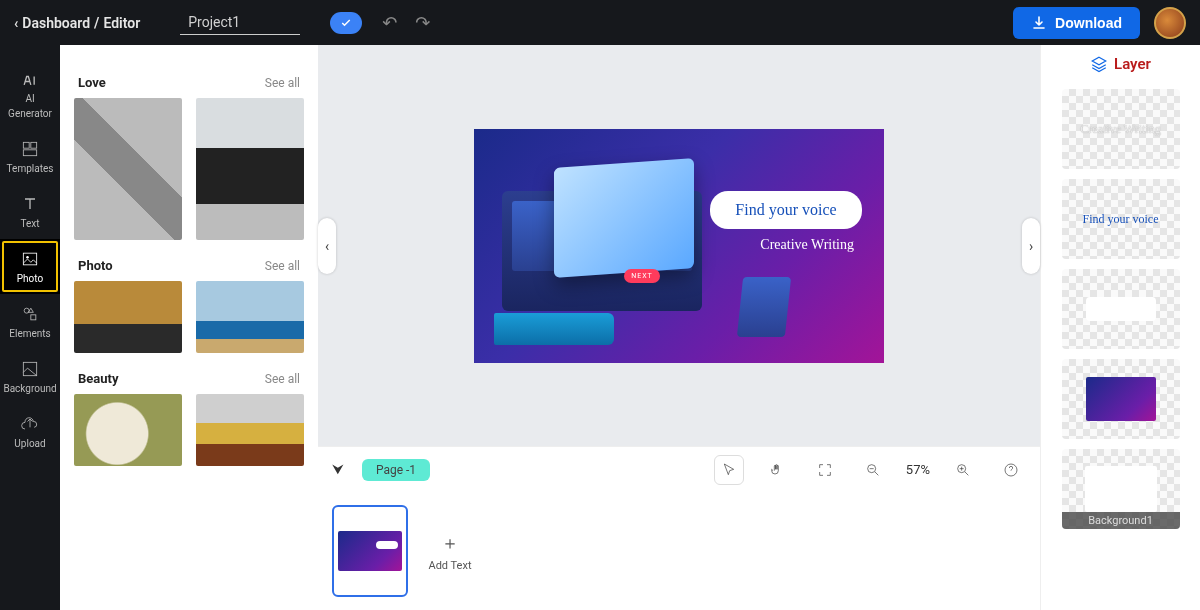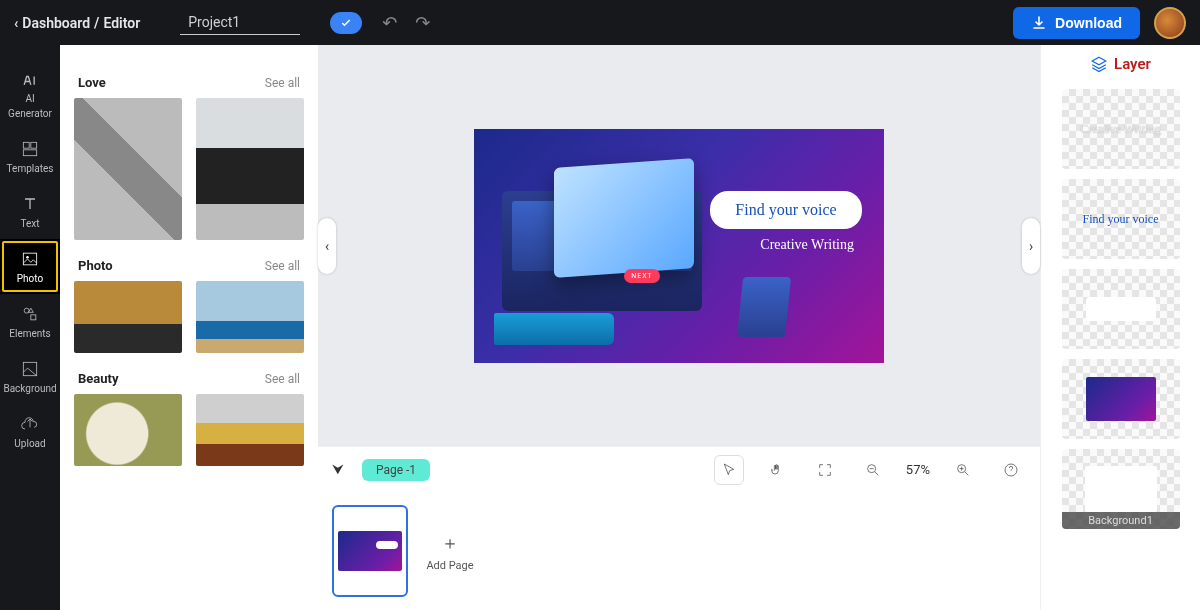--- a/index.html
+++ b/index.html
@@ -261,21 +261,21 @@
           </svg>
         </div>
     </div>
 
     <div class="pages-strip">
       <div class="page-thumb">
         <div class="mini"></div>
       </div>
       <div class="add-page">
         <span class="plus">＋</span>
-        <span>Add Page</span>
+        <span>Add Text</span>
       </div>
     </div>
   </div>
 
   <div class="layer-panel">
     <div class="layer-head">
       <svg width="18" height="18" viewBox="0 0 24 24">
           <path d="M12 3l9 5-9 5-9-5 9-5zM3 13l9 5 9-5M3 17l9 5 9-5" stroke="#1068e6" fill="none" stroke-width="1.6"></path>
         </svg>
       <span>Layer</span>

